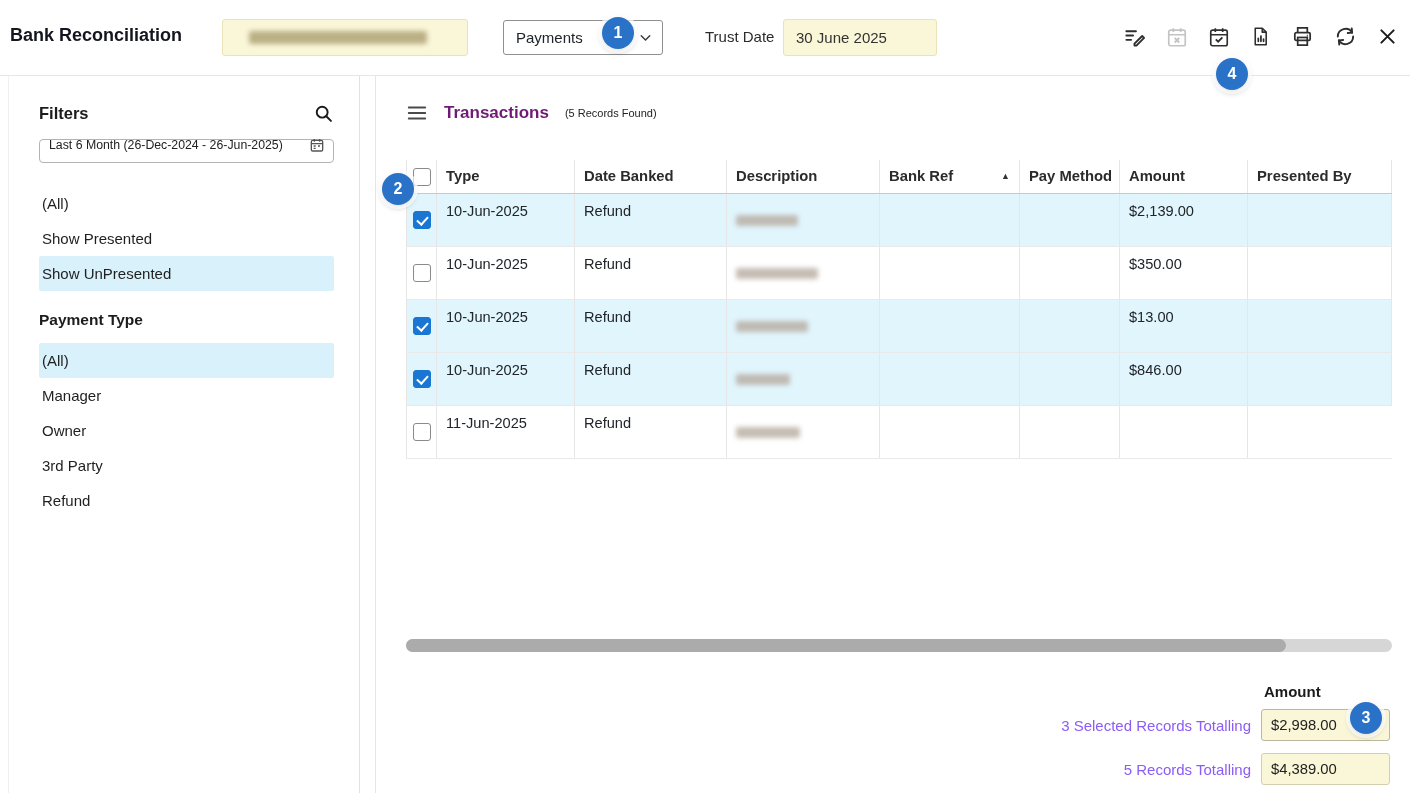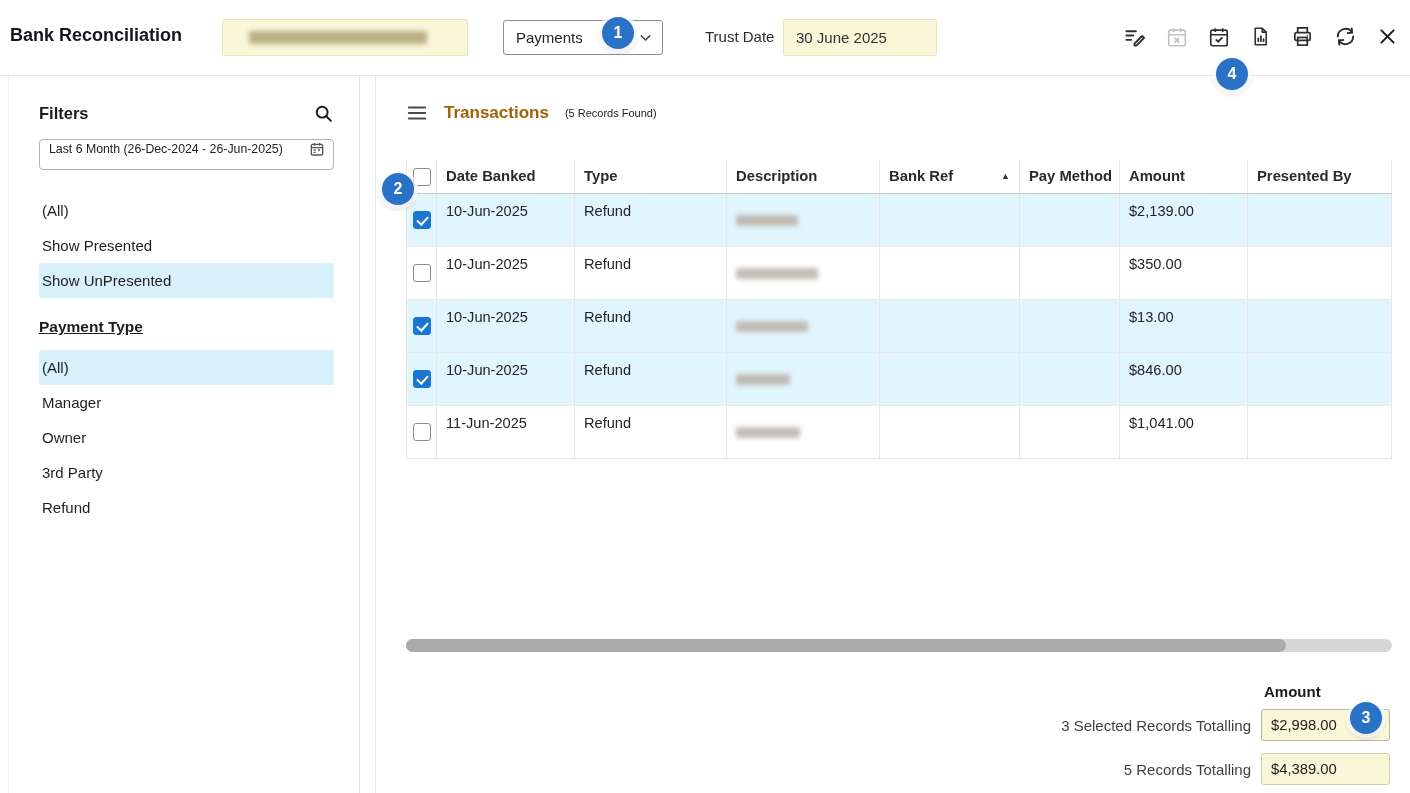--- a/index.html
+++ b/index.html
@@ -29,32 +29,32 @@
   .callout-1 { left:602px; top:17px; }
   .callout-2 { left:382px; top:173px; }
   .callout-3 { left:1350px; top:702px; }
   .callout-4 { left:1216px; top:58px; }
 
   
   .sidebar { position:absolute; top:76px; left:8px; width:352px; height:717px; background:#fff;
     border-right:1px solid #e2e2e2; border-left:1px solid #f0f0f0; padding:26px 25px 0 30px; }
   .filters-row { display:flex; align-items:center; justify-content:space-between; height:22px; }
   .filters-title { font-size:16.5px; font-weight:bold; color:#1c1c1c; }
-  .daterange { margin-top:15px; height:31px; border:1px solid #b3b3b3; border-radius:4px; display:flex; align-items:center; justify-content:space-between; padding:0 8px 12px 9px; font-size:12.3px; color:#222; cursor:pointer; background:#fff; }
+  .daterange { margin-top:15px; height:24px; border:1px solid #b3b3b3; border-radius:4px; display:flex; align-items:center; justify-content:space-between; padding:0 8px 12px 9px; font-size:12.3px; color:#222; cursor:pointer; background:#fff; }
   .option-list { margin-top:23px; }
   .option { height:35px; line-height:35px; font-size:15px; color:#1f1f1f; padding-left:3px; cursor:pointer; border-radius:2px; }
   .option.selected { background:#d9f1fb; }
-  .section-title { margin-top:20px; font-size:15.5px; font-weight:bold; color:#1c1c1c; height:20px;text-decoration:underline; }
+  .section-title { margin-top:20px; font-size:15.5px; font-weight:bold; color:#1c1c1c; height:20px; }
   .option-list2 { margin-top:12px; }
 
   
   .main { position:absolute; top:76px; left:375px; width:1035px; height:717px; background:#fff; border-left:1px solid #e5e5e5; }
   .main-header { margin:24px 0 0 30px; display:flex; align-items:center; gap:16px; height:26px; }
   .hamburger { cursor:pointer; }
-  .main-title { font-size:17px; font-weight:bold; color:#a16207; }
+  .main-title { font-size:17px; font-weight:bold; color:#701a75; }
   .records-found { font-size:11px; color:#222; }
 
   
   .ttable { --cols:30px 138px 152px 153px 140px 100px 128px 144px; margin:34px 0 0 30px; width:986px; border-left:1px solid #e6e6e6; }
   .thead { display:grid; grid-template-columns:var(--cols); border-bottom:1px solid #c9c9c9; }
   .thead .tcell { height:33px; line-height:33px; font-weight:bold; font-size:14.8px; color:#2b2b2b; }
   .trow { display:grid; grid-template-columns:var(--cols); border-bottom:1px solid #e9e9e9; }
   .trow.selected { background:#e1f5fd; }
   .tcell { height:52px; line-height:35px; padding:0 9px; font-size:14.6px; border-right:1px solid #e6e6e6; white-space:nowrap; overflow:hidden; }
   .thead .tcell { height:33px; line-height:33px; }
@@ -73,21 +73,21 @@
 
   
   .hscroll { position:absolute; left:30px; top:563px; width:986px; height:13px; background:#d6d6d6; border-radius:7px; cursor:pointer; }
   .hscroll-thumb { position:absolute; left:0; top:0; width:880px; height:13px; background:#ababab; border-radius:7px; cursor:grab; }
 
   
   .summary { position:absolute; right:20px; top:607px; display:flex; flex-direction:column; align-items:flex-end; }
   .summary-head { width:129px; font-size:15px; font-weight:bold; color:#1b1b1b; padding-left:3px; }
   .summary-row { display:flex; align-items:center; margin-top:9px; }
   .summary-row + .summary-row { margin-top:12px; }
-  .summary-label { font-size:15px; color:#404040; margin-right:10px; white-space:nowrap; }
+  .summary-label { font-size:15px; color:#8b5cf6; margin-right:10px; white-space:nowrap; }
   .summary-box { width:129px; height:32px; line-height:30px; font-size:14.8px; color:#222; padding:0 9px; background:#faf6d8; border:1px solid #bdb89c; border-radius:3px; }
   .summary-box.second { border-color:#d4cfae; }
 </style>
 </head>
 <body>
 
 <div class="topbar">
   <div class="app-title">Bank Reconciliation</div>
 
   <div class="account-field yellow-field">
@@ -207,24 +207,24 @@
     <span class="main-title">Transactions</span>
     <span class="records-found">(5 Records Found)</span>
   </div>
 
   <div class="ttable">
     <div class="thead">
       <div class="tcell cb">
           <input type="checkbox" style="">
         </div>
       <div class="tcell sortable">
+          <span>Type</span>
+        </div>
+      <div class="tcell sortable">
           <span>Date Banked</span>
-        </div>
-      <div class="tcell sortable">
-          <span>Type</span>
         </div>
       <div class="tcell sortable">
           <span>Description</span>
         </div>
       <div class="tcell sortable">
           <span>Bank Ref</span>
           <span class="sort-caret">▲</span>
         </div>
       <div class="tcell sortable">
           <span>Pay Method</span>
@@ -301,21 +301,20 @@
       <div class="tcell cb">
           <input type="checkbox" style="">
         </div>
       <div class="tcell">11-Jun-2025</div>
       <div class="tcell">Refund</div>
       <div class="tcell desc">
           <span class="redact r4"></span>
         </div>
       <div class="tcell"></div>
       <div class="tcell"></div>
-      <div class="tcell">$1,041.00</div>
       <div class="tcell"></div>
     </div>
   </div>
 
   <div class="hscroll">
     <div class="hscroll-thumb"></div>
   </div>
 
   <div class="summary">
     <div class="summary-head">Amount</div>

